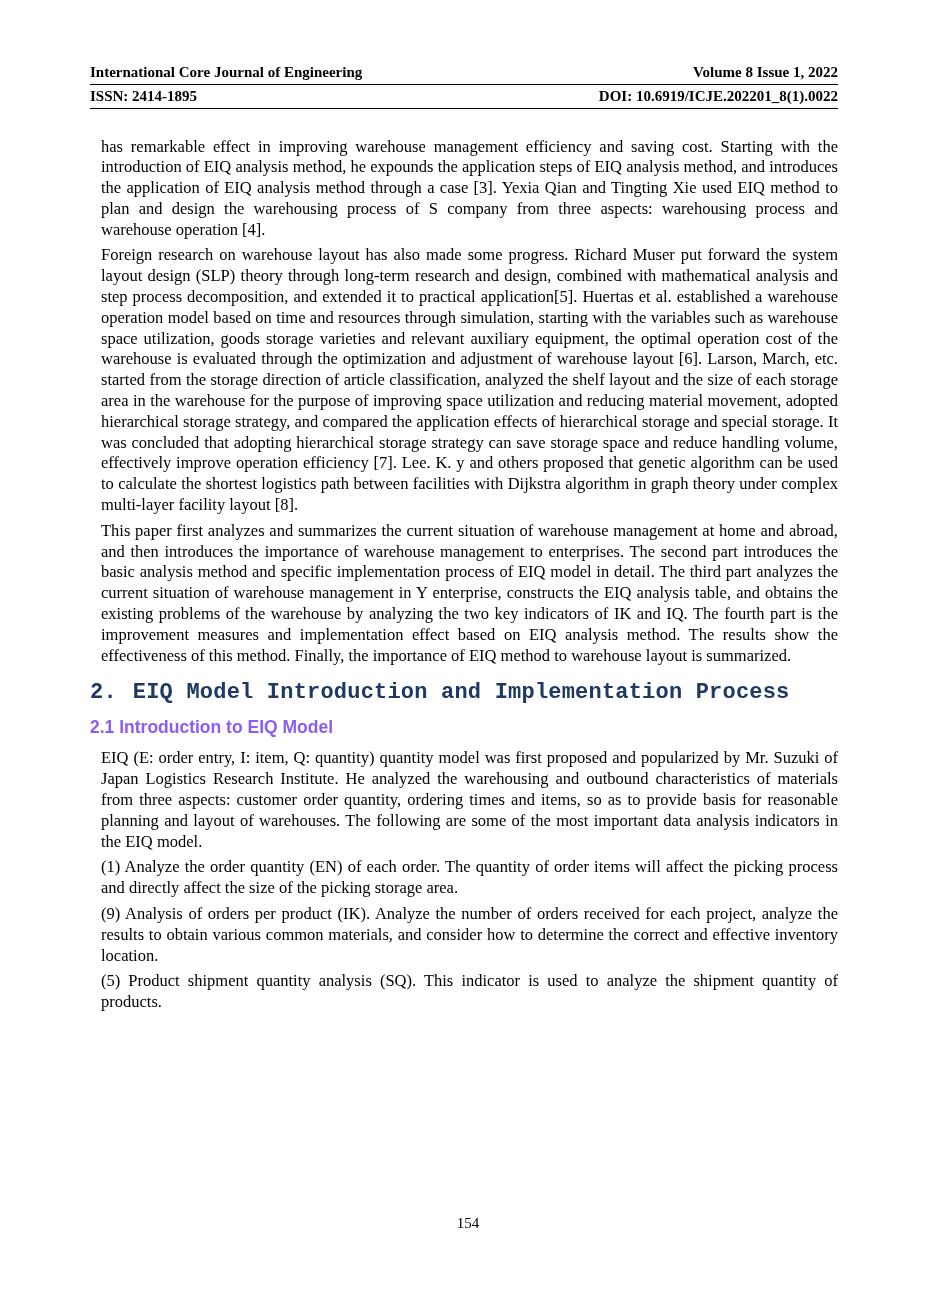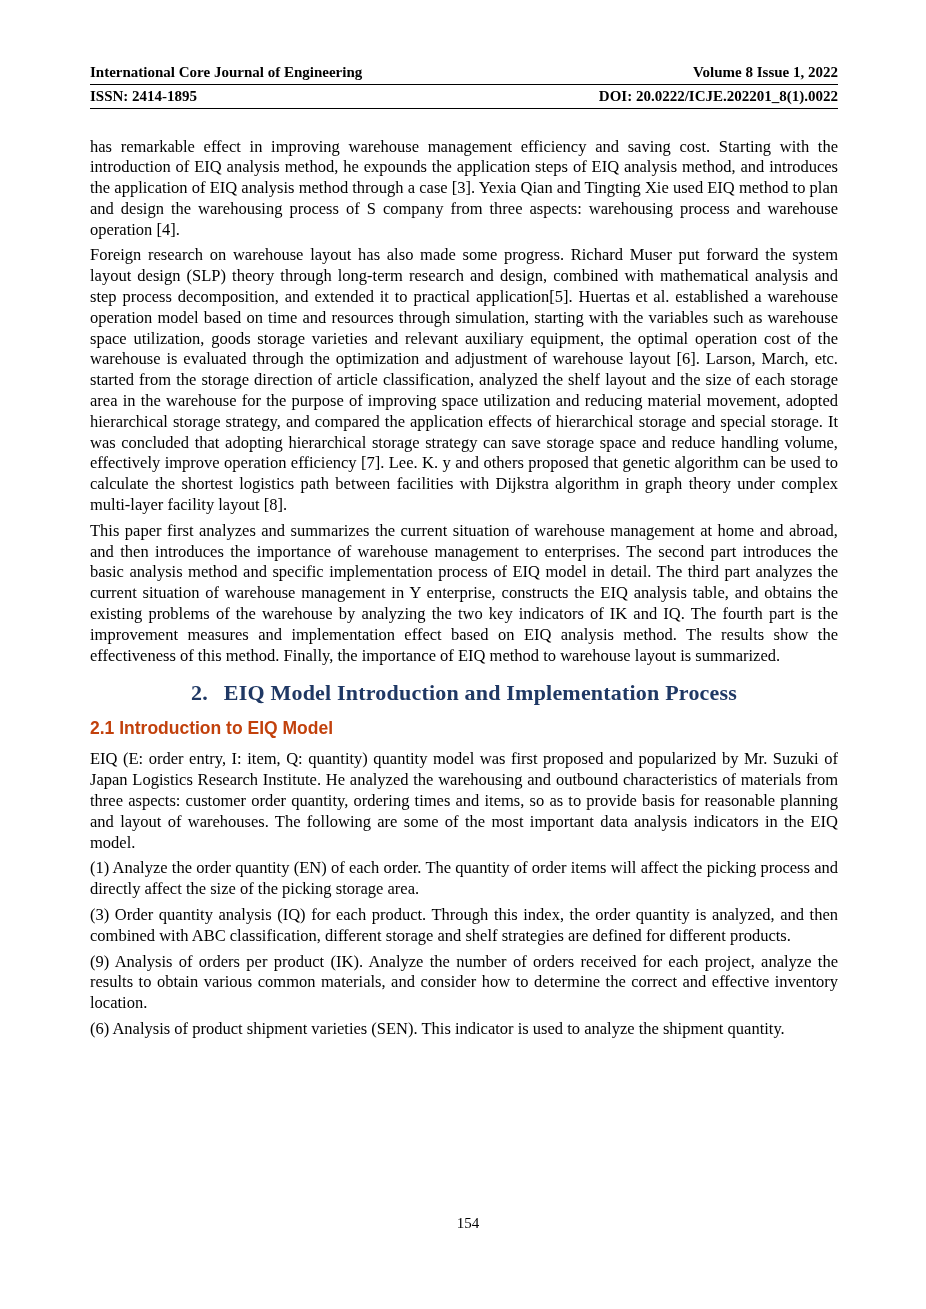--- a/index.html
+++ b/index.html
@@ -25,38 +25,37 @@
     border-bottom: 1.6px solid #000000;
     padding: 1px 0 2px 0;
   }
   .header-row.row2 { padding-top: 2px; text-align: right; }
   main { margin-top: 26px; }
   p.body-para {
     font-size: 16.5px;
     line-height: 20.8px;
     text-align: justify;
     text-justify: inter-word;
-    margin: 0 0 5px 0;
+    margin: 0 0 5px 11px;
   }
   h2.section-heading {
-    font-family: Liberation Serif, serif;
+    font-family: Liberation Mono, monospace;
     color: #1F3864;
     font-size: 22px;
     font-weight: bold;
     letter-spacing: 0.2px;
     margin: 14px 0 12px 0;
-    text-align: center;
   }
   h2.section-heading .num {
     display: inline-block;
     margin-right: 16px;
   }
   h3.subsection-heading {
     font-family: "Liberation Sans", sans-serif;
-    color: #c2410c;
+    color: #8b5cf6;
     font-size: 17.5px;
     font-weight: bold;
     margin: 2px 0 10px 0;
   }
   .page-footer {
     position: absolute;
     bottom: 34px;
     left: 5px;
     width: 100%;
     text-align: center;
@@ -69,39 +68,38 @@
 
 <div class="page">
 
   <header class="page-header">
     <div class="header-row row1">
       <span>International Core Journal of Engineering</span>
       <span>Volume 8 Issue 1, 2022</span>
     </div>
     <div class="header-row row2">
       <span>ISSN: 2414-1895</span>
-      <span>DOI: 20.0222/ICJE.202201_8(1).0022</span>
+      <span>DOI: 10.6919/ICJE.202201_8(1).0022</span>
     </div>
   </header>
 
   <main>
     <p class="body-para">has remarkable effect in improving warehouse management efficiency and saving cost. Starting with the introduction of EIQ analysis method, he expounds the application steps of EIQ analysis method, and introduces the application of EIQ analysis method through a case [3]. Yexia Qian and Tingting Xie used EIQ method to plan and design the warehousing process of S company from three aspects: warehousing process and warehouse operation [4].</p>
     <p class="body-para">Foreign research on warehouse layout has also made some progress. Richard Muser put forward the system layout design (SLP) theory through long-term research and design, combined with mathematical analysis and step process decomposition, and extended it to practical application[5]. Huertas et al. established a warehouse operation model based on time and resources through simulation, starting with the variables such as warehouse space utilization, goods storage varieties and relevant auxiliary equipment, the optimal operation cost of the warehouse is evaluated through the optimization and adjustment of warehouse layout [6]. Larson, March, etc. started from the storage direction of article classification, analyzed the shelf layout and the size of each storage area in the warehouse for the purpose of improving space utilization and reducing material movement, adopted hierarchical storage strategy, and compared the application effects of hierarchical storage and special storage. It was concluded that adopting hierarchical storage strategy can save storage space and reduce handling volume, effectively improve operation efficiency [7]. Lee. K. y and others proposed that genetic algorithm can be used to calculate the shortest logistics path between facilities with Dijkstra algorithm in graph theory under complex multi-layer facility layout [8].</p>
     <p class="body-para">This paper first analyzes and summarizes the current situation of warehouse management at home and abroad, and then introduces the importance of warehouse management to enterprises. The second part introduces the basic analysis method and specific implementation process of EIQ model in detail. The third part analyzes the current situation of warehouse management in Y enterprise, constructs the EIQ analysis table, and obtains the existing problems of the warehouse by analyzing the two key indicators of IK and IQ. The fourth part is the improvement measures and implementation effect based on EIQ analysis method. The results show the effectiveness of this method. Finally, the importance of EIQ method to warehouse layout is summarized.</p>
 
     <h2 class="section-heading">
       <span class="num">2.</span><span>EIQ Model Introduction and Implementation Process</span>
     </h2>
 
     <h3 class="subsection-heading">2.1 Introduction to EIQ Model</h3>
 
     <p class="body-para">EIQ (E: order entry, I: item, Q: quantity) quantity model was first proposed and popularized by Mr. Suzuki of Japan Logistics Research Institute. He analyzed the warehousing and outbound characteristics of materials from three aspects: customer order quantity, ordering times and items, so as to provide basis for reasonable planning and layout of warehouses. The following are some of the most important data analysis indicators in the EIQ model.</p>
     <p class="body-para">(1) Analyze the order quantity (EN) of each order. The quantity of order items will affect the picking process and directly affect the size of the picking storage area.</p>
-    <p class="body-para">(3) Order quantity analysis (IQ) for each product. Through this index, the order quantity is analyzed, and then combined with ABC classification, different storage and shelf strategies are defined for different products.</p>
     <p class="body-para">(9) Analysis of orders per product (IK). Analyze the number of orders received for each project, analyze the results to obtain various common materials, and consider how to determine the correct and effective inventory location.</p>
-    <p class="body-para">(6) Analysis of product shipment varieties (SEN). This indicator is used to analyze the shipment quantity.</p>
+    <p class="body-para">(5) Product shipment quantity analysis (SQ). This indicator is used to analyze the shipment quantity of products.</p>
   </main>
 
   <footer class="page-footer">
     <span>154</span>
   </footer>
 
 </div>
 
 </body></html>

